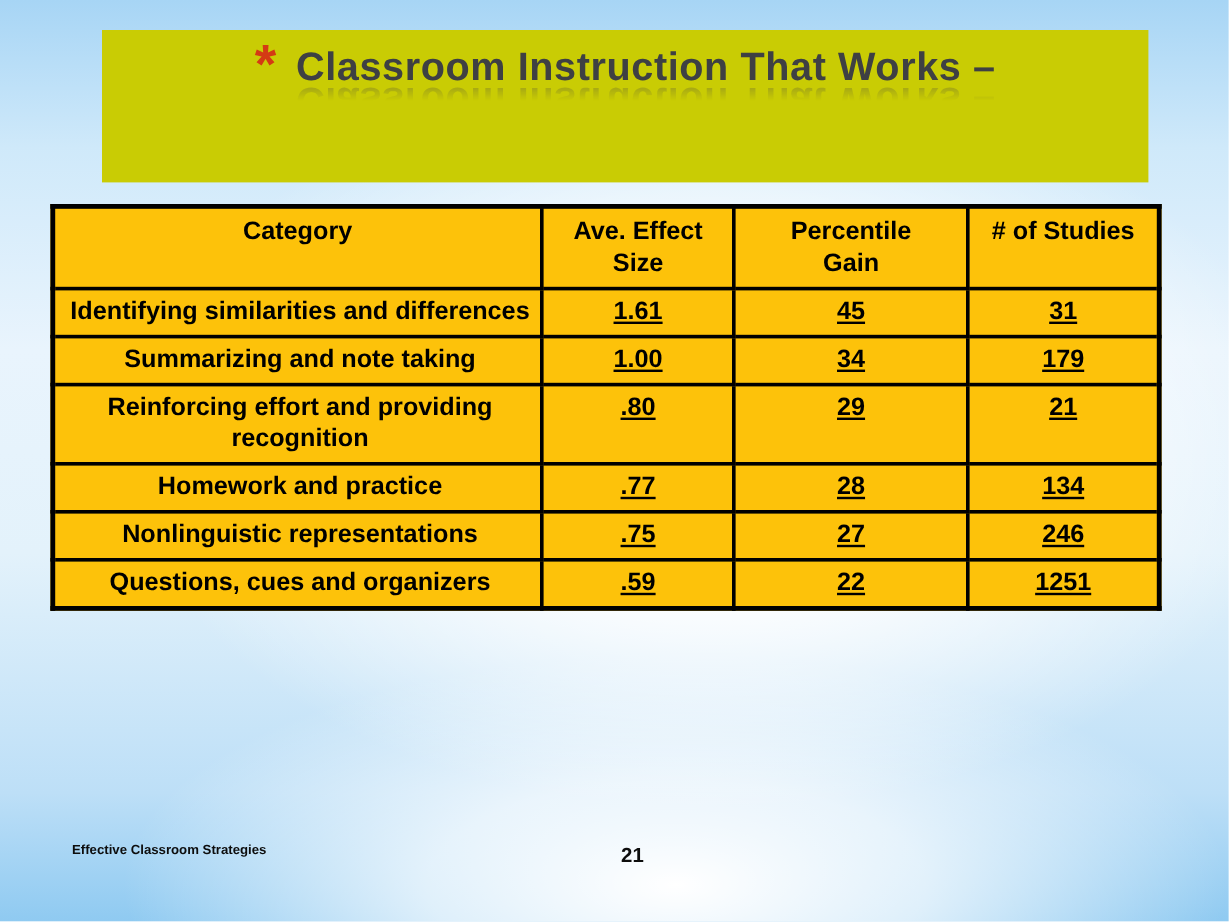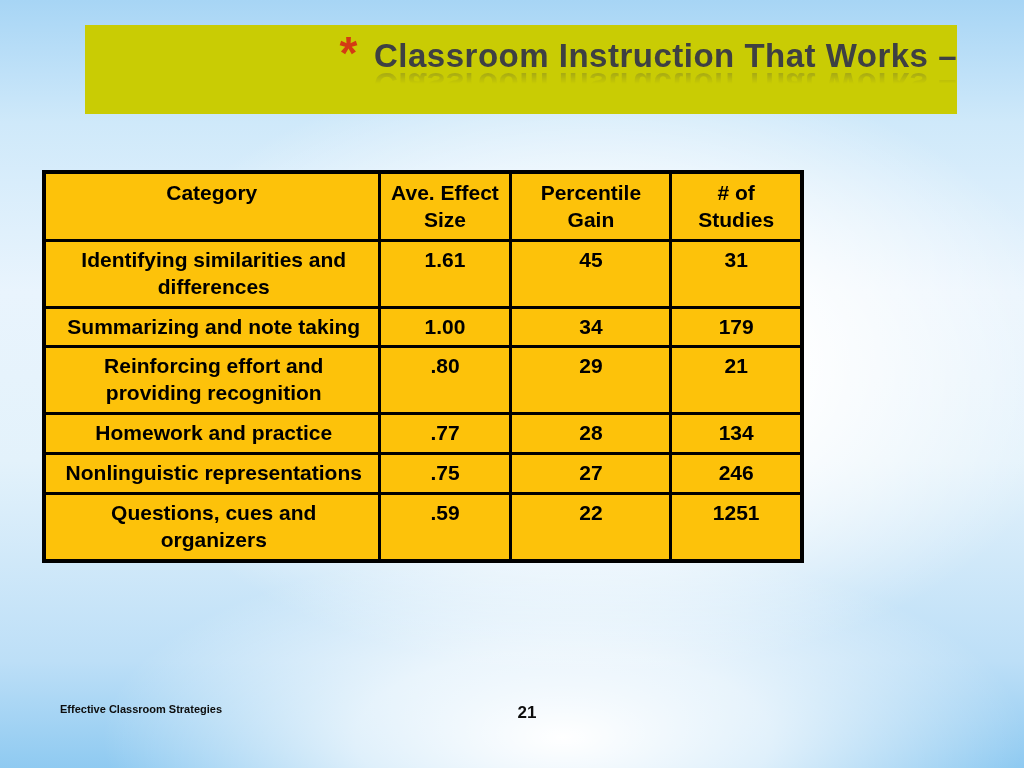--- a/index.html
+++ b/index.html
@@ -16,23 +16,23 @@
       radial-gradient(ellipse 45% 25% at 55% 96%, #ffffff 0%, rgba(255,255,255,0.7) 45%, rgba(255,255,255,0) 100%),
       linear-gradient(180deg, #a7d5f5 0%, #cfe9fa 16%, #e9f4fd 38%, #e3f2fb 60%, #bddff7 86%, #8fcaf1 100%);
   }
 
   
   .banner {
     position: absolute;
     left: 85px;
     top: 25px;
     width: 872px;
-    height: 89px;
+    height: 127px;
     background: #c9cc04;
-    text-align: right;
+    text-align: center;
     padding-top: 10px;
   }
   .title-line {
     font-weight: bold;
     font-size: 33px;
     line-height: 41px;
     color: #3e4043;
     letter-spacing: 0.5px;
     -webkit-box-reflect: below -12px linear-gradient(to bottom, rgba(0,0,0,0) 52%, rgba(0,0,0,0.45) 100%);
   }
@@ -43,21 +43,21 @@
     vertical-align: -2px;
     line-height: 0;
     margin-right: 16px;
   }
 
   
   table.effect-table {
     position: absolute;
     left: 42px;
     top: 170px;
-    width: 762px;
+    width: 926px;
     border-collapse: collapse;
     table-layout: fixed;
     background: #fdc20a;
     border: 4px solid #000;
   }
   table.effect-table col.c-category   { width: 44.2%; }
   table.effect-table col.c-effect     { width: 17.4%; }
   table.effect-table col.c-percentile { width: 21.1%; }
   table.effect-table col.c-studies    { width: 17.3%; }
 
@@ -75,20 +75,21 @@
     text-align: center;
     white-space: pre-line;
     padding-top: 6px;
   }
   table.effect-table td.cat {
     text-align: center;
     padding-left: 12px;
   }
   table.effect-table td.num {
     text-align: center;
+    text-decoration: underline;
   }
 
   
   .footer-left {
     position: absolute;
     left: 60px;
     top: 703px;
     font-size: 11px;
     font-weight: bold;
     color: #0d0d0d;

